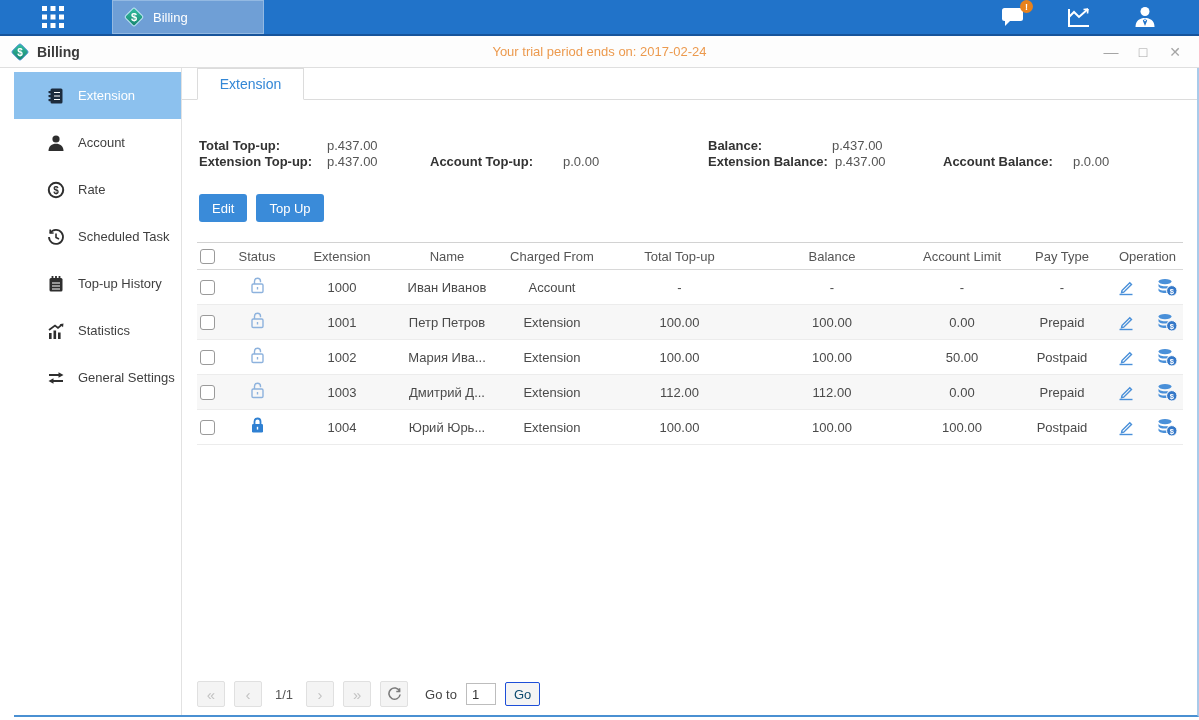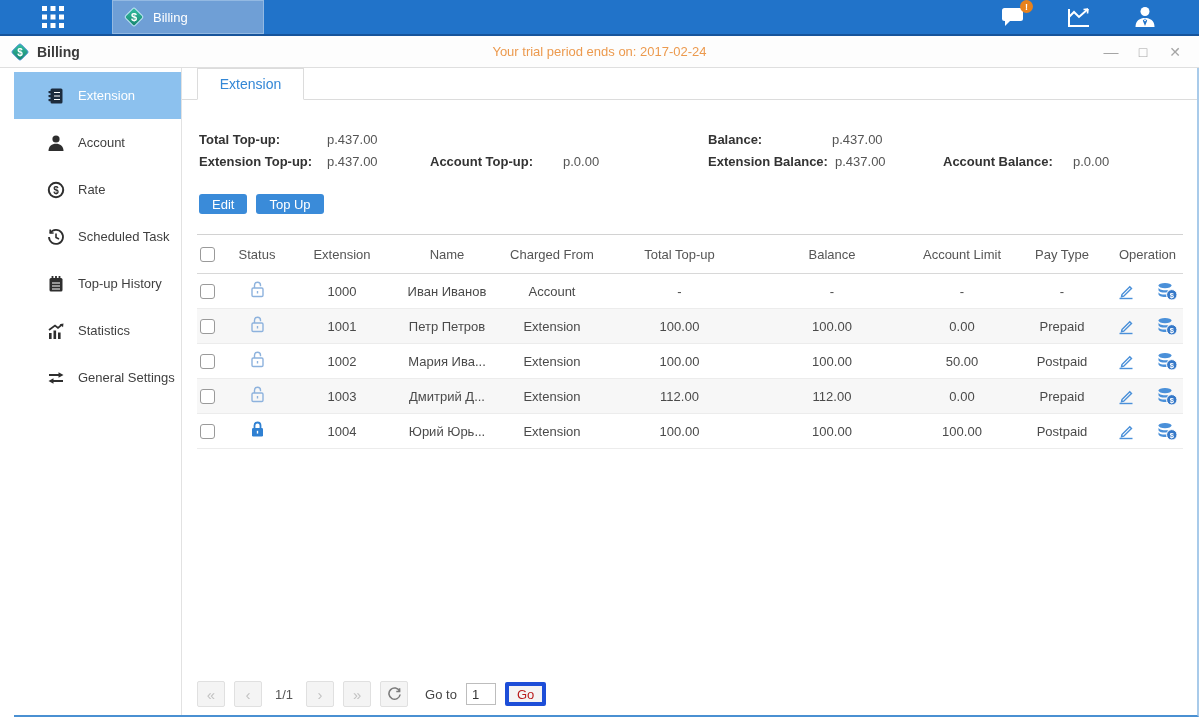--- a/index.html
+++ b/index.html
@@ -35,46 +35,46 @@
 
   
   .tabrow { height:32px; border-bottom:1px solid #dcdcdc; position:relative; }
   .tab { position:absolute; left:15px; top:0; height:32px; width:107px; background:#fff; border:1px solid #dcdcdc; border-bottom:1px solid #fff; display:flex; align-items:center; justify-content:center; color:#3387d6; font-size:14px; cursor:pointer; }
 
   
   .summary { position:relative; height:92px; }
   .summary span { position:absolute; white-space:nowrap; }
   .s-label { font-weight:bold; color:#333; }
   .s-value { color:#555; }
-  .r1 { top:32px; } .r2 { top:54px; }
+  .r1 { top:38px; } .r2 { top:54px; }
 
   
   .actions { margin-left:17px; margin-top:2px; display:flex; gap:9px; }
-  .btn-primary { background:#3a8bd9; color:#fff; border:none; border-radius:3px; height:20px; padding:0 13px; font-size:13px; font-family:inherit; cursor:pointer; }
+  .btn-primary { background:#3a8bd9; color:#fff; border:none; border-radius:3px; height:28px; padding:0 13px; font-size:13px; font-family:inherit; cursor:pointer; }
 
   
   .table { margin:20px 14px 0 15px; }
   .thead, .trow { display:grid; grid-template-columns:30px 60px 110px 100px 110px 145px 160px 100px 100px 1fr; align-items:center; }
-  .thead { height:40px; border-top:1px solid #d2d2d2; border-bottom:1px solid #d8d8d8; color:#555; }
+  .thead { height:28px; border-top:1px solid #d2d2d2; border-bottom:1px solid #d8d8d8; color:#555; }
   .trow { height:35px; border-bottom:1px solid #ececec; color:#4a4a4a; }
   .trow.alt { background:#f7f7f7; }
   .c { text-align:center; overflow:hidden; white-space:nowrap; }
   .c.cb { text-align:left; padding-left:3px; }
   .checkbox { display:inline-block; width:15px; height:15px; border:1px solid #9a9a9a; border-radius:3px; background:#fff; cursor:pointer; vertical-align:middle; }
   .ops { display:flex; align-items:center; justify-content:center; gap:22px; }
   .ops span { display:inline-flex; cursor:pointer; }
 
   
   .pager { position:absolute; bottom:8px; left:15px; display:flex; align-items:center; gap:9px; color:#555; }
   .pg-btn { width:28px; height:26px; background:#f4f4f4; border:1px solid #e0e0e0; border-radius:2px; display:flex; align-items:center; justify-content:center; color:#c2c2c2; font-size:15px; cursor:pointer; }
   .pg-btn.enabled { color:#7c7c7c; }
   .pg-text { margin:0 4px; color:#555; }
   .goto-label { margin-left:8px; color:#444; }
   .goto-input { width:30px; height:22px; border:1px solid #bdbdbd; font-size:13px; font-family:inherit; padding-left:5px; color:#333; }
-  .go-btn { height:24px; padding:0 8px; background:#f4f4f4; border:4px solid #1d4ed8; border-radius:2px; font-size:13px; font-family:inherit; color:#b91c1c; cursor:pointer; }
+  .go-btn { height:24px; padding:0 8px; background:#f4f4f4; border:1px solid #1d4ed8; border-radius:2px; font-size:13px; font-family:inherit; color:#0c4a6e; cursor:pointer; }
 
   .pager-right { position:absolute; bottom:10px; right:14px; display:flex; align-items:center; gap:10px; color:#444; }
   .page-size { width:50px; height:24px; border:1px solid #c9c9c9; display:flex; align-items:center; padding-left:7px; position:relative; cursor:pointer; background:#fff; color:#555; }
   .page-size .arrow { position:absolute; right:6px; top:9px; width:0; height:0; border-left:5px solid transparent; border-right:5px solid transparent; border-top:6px solid #a9a9a9; }
 </style>
 </head>
 <body>
 
 <div class="topbar">
   <div class="apps-grid">

